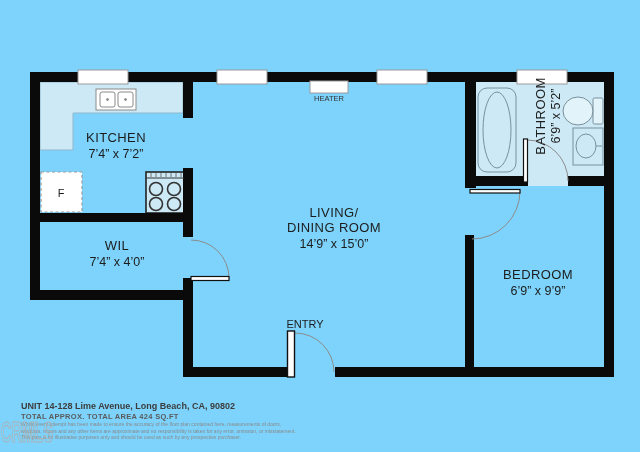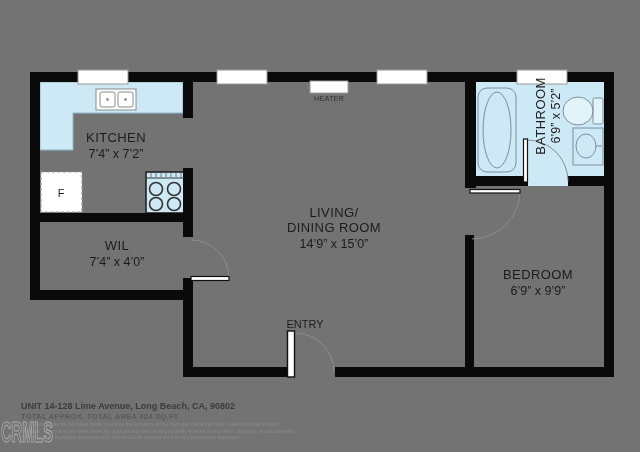--- a/index.html
+++ b/index.html
@@ -1,16 +1,16 @@
 <!DOCTYPE html>
 <html><head>
 <meta charset="utf-8">
 <style>
   html,body{margin:0;padding:0;background:#ffffff;}
-  .page{position:relative;width:640px;height:452px;background:#737373;overflow:hidden;
+  .page{position:relative;width:640px;height:452px;background:#7dd3fc;overflow:hidden;
         font-family:"Liberation Sans", sans-serif;}
   svg{display:block;}
   text{fill:#1c1c1c;font-family:"Liberation Sans", sans-serif;}
   .room-label{font-size:13px;letter-spacing:.4px;}
   .room-dims{font-size:12.5px;}
   .small-label{font-size:7.5px;fill:#333;}
   .entry-label{font-size:11px;}
   .addr{font-size:9px;font-weight:600;fill:#3c3c3c;}
   .area{font-size:7.5px;font-weight:700;fill:#5a5a5a;letter-spacing:.3px;}
   .disc{font-size:5px;fill:#8a8a8a;}

